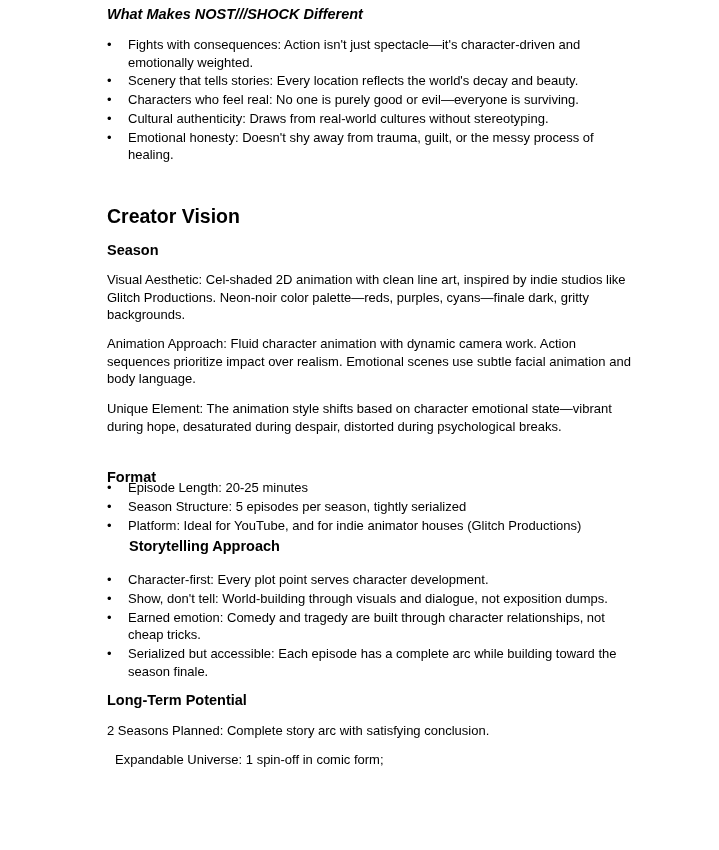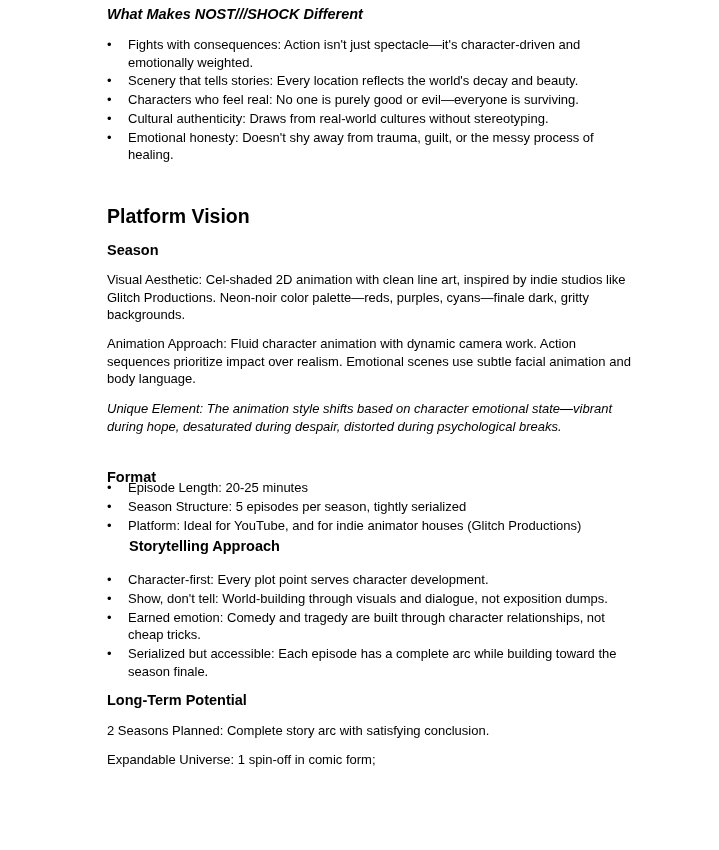--- a/index.html
+++ b/index.html
@@ -34,26 +34,26 @@
   <li>
       <span class="bullet">•</span>
       <span class="txt">Cultural authenticity: Draws from real-world cultures without stereotyping.</span>
     </li>
   <li>
       <span class="bullet">•</span>
       <span class="txt">Emotional honesty: Doesn't shy away from trauma, guilt, or the messy process of healing.</span>
     </li>
 </ul>
 
-<h2 class="abs h2" style="top:204px;">Platform Vision</h2>
+<h2 class="abs h2" style="top:204px;">Creator Vision</h2>
 
 <h3 class="abs h3" style="top:241px;">Season</h3>
 <p class="abs p" style="top:271px;">Visual Aesthetic: Cel-shaded 2D animation with clean line art, inspired by indie studios like Glitch Productions. Neon-noir color palette—reds, purples, cyans—finale dark, gritty backgrounds.</p>
 <p class="abs p" style="top:335px;">Animation Approach: Fluid character animation with dynamic camera work. Action sequences prioritize impact over realism. Emotional scenes use subtle facial animation and body language.</p>
-<p class="abs p" style="top:400px;font-style:italic;">Unique Element: The animation style shifts based on character emotional state—vibrant during hope, desaturated during despair, distorted during psychological breaks.</p>
+<p class="abs p" style="top:400px;">Unique Element: The animation style shifts based on character emotional state—vibrant during hope, desaturated during despair, distorted during psychological breaks.</p>
 
 <h3 class="abs h3" style="top:448px;margin-top:20px;">Format</h3>
 <ul class="abs" style="top:479px;">
   <li>
       <span class="bullet">•</span>
       <span class="txt">Episode Length: 20-25 minutes</span>
     </li>
   <li>
       <span class="bullet">•</span>
       <span class="txt">Season Structure: 5 episodes per season, tightly serialized</span>
@@ -79,13 +79,13 @@
       <span class="txt">Earned emotion: Comedy and tragedy are built through character relationships, not cheap tricks.</span>
     </li>
   <li>
       <span class="bullet">•</span>
       <span class="txt">Serialized but accessible: Each episode has a complete arc while building toward the season finale.</span>
     </li>
 </ul>
 
 <h3 class="abs h3" style="top:691px;">Long-Term Potential</h3>
 <p class="abs p" style="top:722px;">2 Seasons Planned: Complete story arc with satisfying conclusion.</p>
-<p class="abs p" style="top:751px;">Expandable Universe: 1 spin-off in comic form;</p>
+<p class="abs p" style="top:751px;margin-left:8px;">Expandable Universe: 1 spin-off in comic form;</p>
 
 </body></html>

